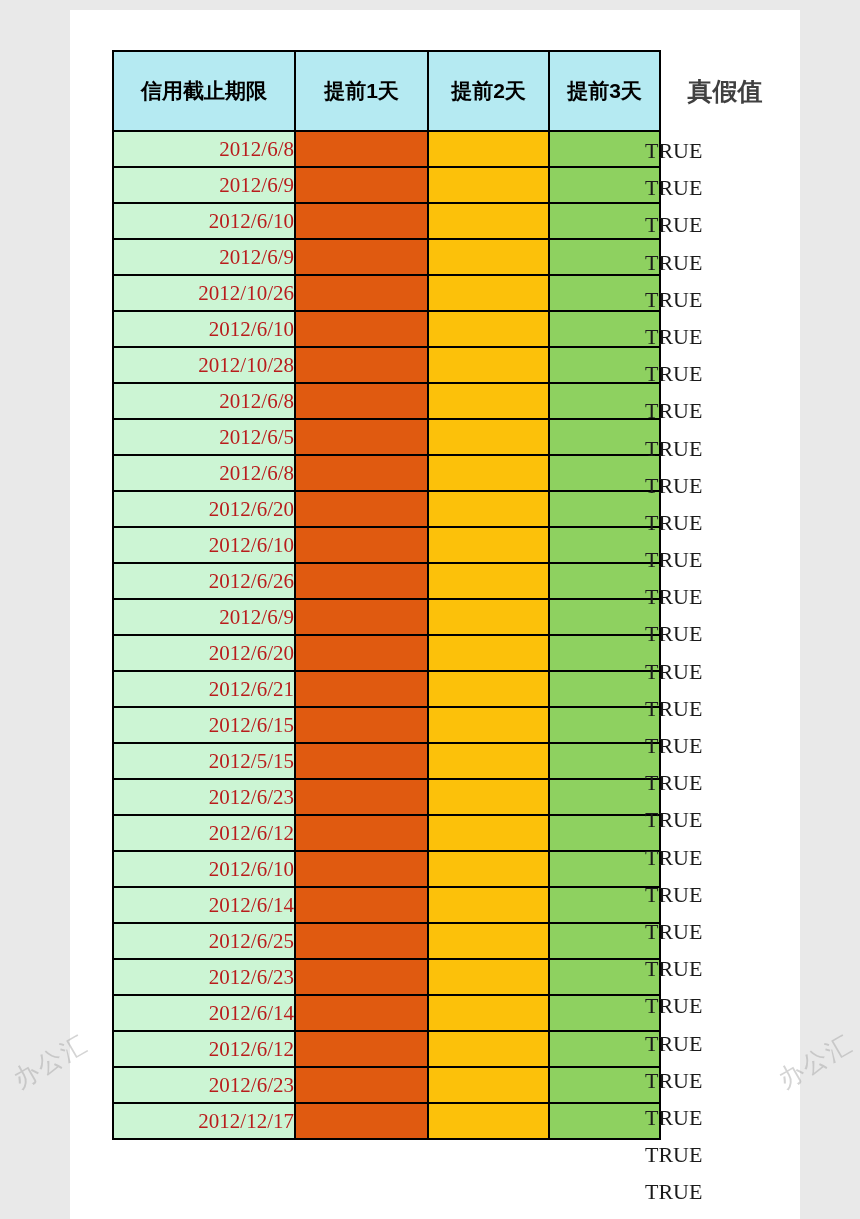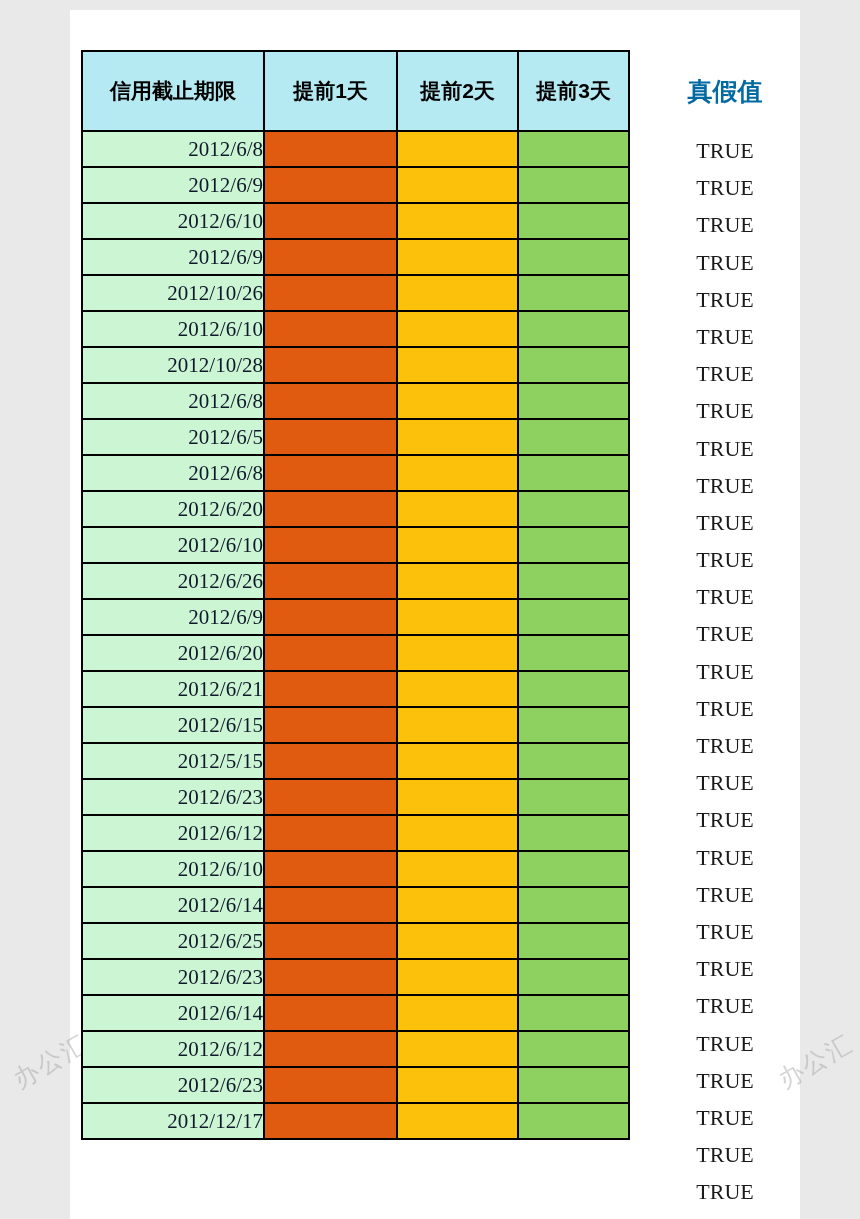--- a/index.html
+++ b/index.html
@@ -42,21 +42,21 @@
   }
   .wm1 { left: 355px; top: 605px; }
   .wm2 { left: 160px; top: 1035px; }
   .wm3 { left: 405px; top: 1000px; }
   .wm4 { left: 10px;  top: 1045px; }
   .wm5 { left: 775px; top: 1045px; }
 
   
   #tbl-wrap {
     position: absolute;
-    left: 81px;
+    left: 112px;
     top: 50px;
   }
   table.grid {
     border-collapse: collapse;
     table-layout: fixed;
   }
   table.grid td, table.grid th {
     border: 2px solid #000;
     padding: 0;
     margin: 0;
@@ -76,47 +76,47 @@
   col.c2 { width: 121px; }
   col.c3 { width: 111px; }
 
   td.date {
     background: #ccf5d4;
     height: 34px;
     text-align: right;
     padding-right: 6px;
     font-size: 21px;
     font-family: "Liberation Serif", serif;
-    color: #0f172a;
+    color: #b91c1c;
     vertical-align: middle;
   }
   td.b1 { background: #e05a10; height: 34px; }
   td.b2 { background: #fcc10a; height: 34px; }
   td.b3 { background: #8ed160; height: 34px; }
 
   
   #truth-col {
     position: absolute;
     left: 645px;
     top: 50px;
     width: 160px;
   }
   #truth-head {
     height: 82px;
     line-height: 82px;
     text-align: center;
     font-family: "Liberation Sans", sans-serif;
     font-weight: bold;
     font-size: 25px;
-    color: #0369a1;
+    color: #404040;
   }
   .truth-cell {
     height: 37.2px;
     line-height: 37.2px;
-    text-align: center;
+    text-align: left;
     font-size: 22px;
     font-family: "Liberation Serif", serif;
     color: #1a1a1a;
   }
 </style>
 </head>
 <body>
 
 <div id="page">
   <div id="sheet"></div>

